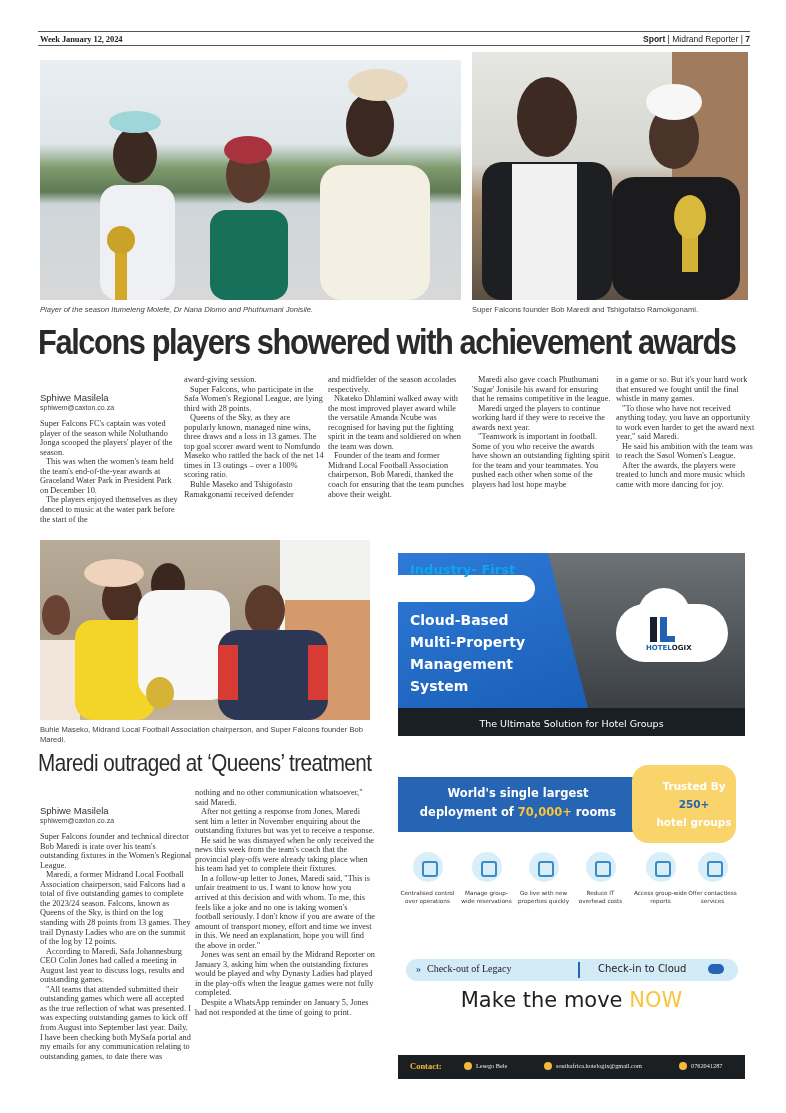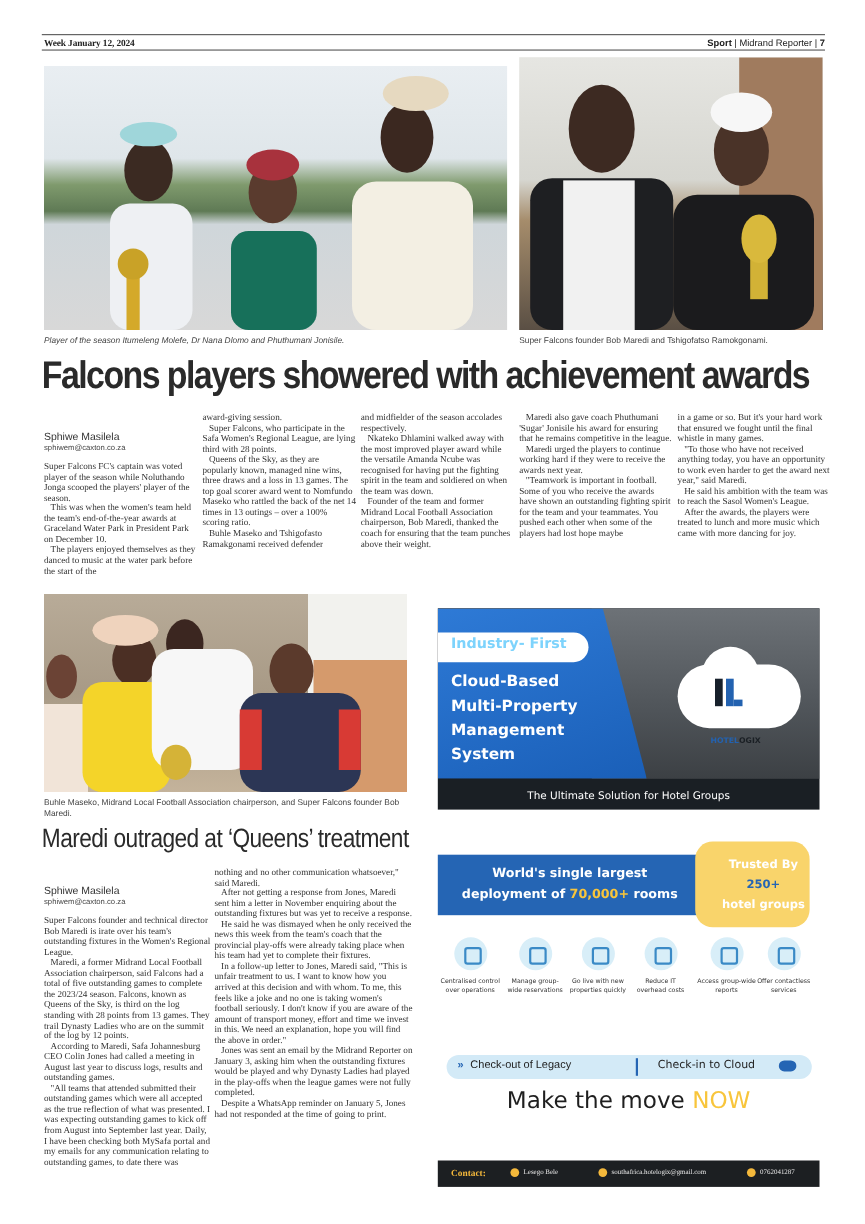--- a/index.html
+++ b/index.html
@@ -43,47 +43,47 @@
   .c5 { left: 616px; top: 375px; width: 140px; }
 
   .d1 { left: 40px; top: 788px; width: 152px; }
   .d2 { left: 195px; top: 788px; width: 180px; }
 
   
   .ad1 { left: 398px; top: 553px; width: 347px; height: 183px; background: #1a1f24; overflow: hidden; }
   .ad1-blue { position: absolute; left: 0; top: 0; width: 190px; height: 155px; background: linear-gradient(160deg,#2e7ad6 0%,#1a5fb8 100%); clip-path: polygon(0 0, 150px 0, 190px 155px, 0 155px); }
   .ad1-grey { position: absolute; left: 140px; top: 0; width: 207px; height: 155px; background: linear-gradient(180deg,#6d7277 0%,#4f5459 60%,#3c4044 100%); }
   .ad1-pill { position: absolute; left: 0; top: 22px; width: 137px; height: 27px; background: #ffffff; border-radius: 0 14px 14px 0; }
-  .ad1-pilltext { position: absolute; left: 12px; top: 25px; font-family: "DejaVu Sans", sans-serif; font-size: 13px; font-weight: bold; color: #7dd3fc; }
+  .ad1-pilltext { position: absolute; left: 12px; top: 9px; font-family: "DejaVu Sans", sans-serif; font-size: 13px; font-weight: bold; color: #0ea5e9; }
   .ad1-title { position: absolute; left: 12px; top: 56px; font-family: "DejaVu Sans", sans-serif; font-size: 14px; font-weight: bold; color: #ffffff; line-height: 22px; width: 180px; }
   .ad1-cloud { position: absolute; left: 218px; top: 51px; width: 112px; height: 58px; background: #ffffff; border-radius: 30px; }
   .ad1-cloud::before { content: ""; position: absolute; left: 22px; top: -16px; width: 52px; height: 52px; background: #fff; border-radius: 50%; }
   .ad1-logo { position: absolute; left: 252px; top: 64px; width: 30px; height: 25px; }
   .logo-bar1 { position: absolute; left: 0; top: 0; width: 7px; height: 25px; background: #17202b; }
   .logo-bar2 { position: absolute; left: 10px; top: 0; width: 7px; height: 25px; background: #2362b0; }
   .logo-bar3 { position: absolute; left: 17px; top: 19px; width: 8px; height: 6px; background: #2362b0; }
-  .ad1-logotext { position: absolute; left: 248px; top: 91px; font-family: "DejaVu Sans", sans-serif; font-size: 7px; font-weight: bold; color: #1a1f24; margin-top: 25px; }
+  .ad1-logotext { position: absolute; left: 248px; top: 91px; font-family: "DejaVu Sans", sans-serif; font-size: 7px; font-weight: bold; color: #1a1f24; }
   .ad1-logotext span { color: #2362b0; }
   .ad1-bottom { position: absolute; left: 0; top: 158px; width: 347px; height: 25px; text-align: center; font-family: "DejaVu Sans", sans-serif; font-size: 9.5px; color: #ffffff; line-height: 25px; }
 
   .ad2 { left: 398px; top: 762px; width: 347px; height: 318px; background: #ffffff; }
   .ad2-bluebar { position: absolute; left: 0; top: 15px; width: 240px; height: 55px; background: #2565b4; }
   .ad2-bluetext { position: absolute; left: 0; top: 22px; width: 240px; text-align: center; font-family: "DejaVu Sans", sans-serif; font-size: 11.5px; font-weight: bold; color: #ffffff; line-height: 19px; }
   .ad2-bluetext .hl { color: #f8c53b; }
   .ad2-yellow { position: absolute; left: 234px; top: 3px; width: 104px; height: 78px; background: #f9d46b; border-radius: 16px; }
   .ad2-yellowtext { position: absolute; left: 234px; top: 15px; width: 124px; text-align: center; font-family: "DejaVu Sans", sans-serif; font-size: 10.5px; font-weight: bold; color: #ffffff; line-height: 18px; }
   .ad2-yellowtext .num { color: #2565b4; }
 
   .feat { position: absolute; top: 90px; width: 55px; text-align: center; }
   .feat-icon { width: 30px; height: 30px; border-radius: 50%; background: #d8eef8; margin: 0 auto; position: relative; }
   .feat-icon::after { content: ""; position: absolute; left: 9px; top: 9px; width: 12px; height: 12px; border: 2px solid #3a8ac6; border-radius: 3px; }
   .feat-label { margin-top: 7px; font-family: "DejaVu Sans", sans-serif; font-size: 5.7px; color: #333; line-height: 8.3px; }
 
   .ad2-pill { position: absolute; left: 8px; top: 197px; width: 332px; height: 22px; background: #d3eaf7; border-radius: 11px; }
-  .ad2-pill .left { position: absolute; left: 10px; top: 4px; font-family: Liberation Sans, sans-serif; font-size: 10px; color: #222; }
+  .ad2-pill .left { position: absolute; left: 10px; top: 4px; font-family: Liberation Serif, serif; font-size: 10px; color: #222; }
   .ad2-pill .chev { color: #2565b4; font-weight: bold; margin-right: 6px; }
   .ad2-pill .sep { position: absolute; left: 172px; top: 3px; width: 1.5px; height: 16px; background: #2565b4; }
   .ad2-pill .right { position: absolute; left: 192px; top: 4px; font-family: "DejaVu Sans", sans-serif; font-size: 10px; color: #222; }
   .ad2-pill .cloud { position: absolute; right: 14px; top: 5px; width: 16px; height: 10px; background: #2565b4; border-radius: 6px; }
   .ad2-make { position: absolute; left: 0; top: 226px; width: 347px; text-align: center; font-family: "DejaVu Sans", sans-serif; font-size: 21px; color: #1f1f1f; }
   .ad2-make .now { color: #f8c53b; }
 
   .ad2-contact { position: absolute; left: 0; top: 293px; width: 347px; height: 24px; background: #1c1f22; font-family: Liberation Serif, serif; }
   .ad2-contact .lbl { position: absolute; left: 12px; top: 6px; font-size: 8.5px; font-weight: bold; color: #f4b83b; }
   .ad2-contact .ico { position: absolute; top: 7px; width: 8px; height: 8px; border-radius: 50%; background: #f4b83b; }

